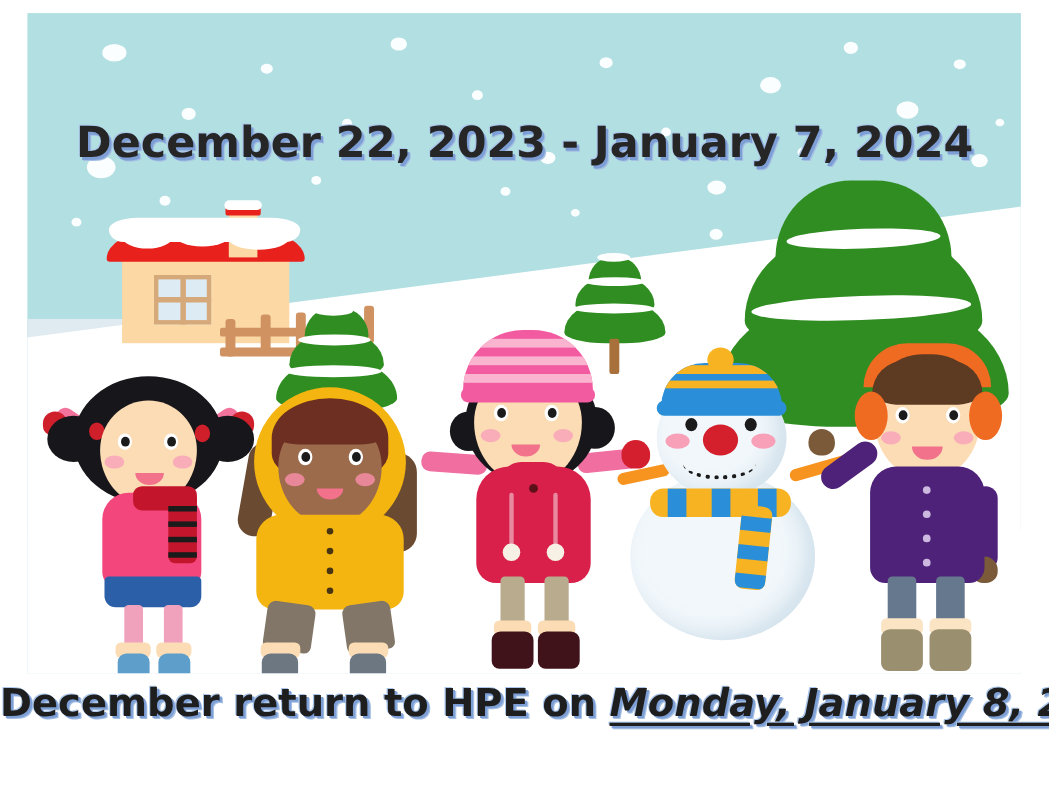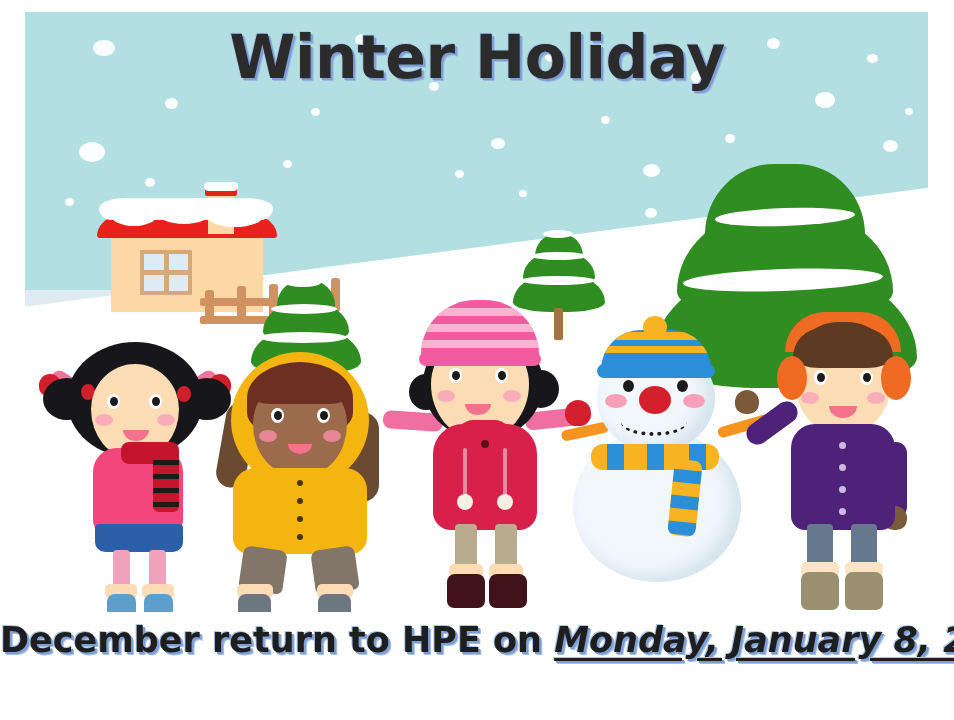--- a/index.html
+++ b/index.html
@@ -562,19 +562,19 @@
       <div style="position:absolute; left:782px; top:512px; width:26px; height:46px; background:#66788e; border-radius:4px;"></div>
       <div style="position:absolute; left:826px; top:512px; width:26px; height:46px; background:#66788e; border-radius:4px;"></div>
       <div class="bootcuff" style="left:776px; top:550px; width:38px; height:15px; background:#fbe4c3;"></div>
       <div class="bootcuff" style="left:820px; top:550px; width:38px; height:15px; background:#fbe4c3;"></div>
       <div class="boot" style="left:776px; top:560px; width:38px; height:38px; background:#9a8f6f;"></div>
       <div class="boot" style="left:820px; top:560px; width:38px; height:38px; background:#9a8f6f;"></div>
     </div>
 
   </div>
 
-  <div class="title">Winter Holiday</div>
+  <div class="subtitle">December 22, 2023 - January 7, 2024</div>
 
   <div class="footer">
     <span class="plain">December return to HPE on </span><span class="emph">Monday, January 8, 2024</span>
   </div>
 
 </div>
 
 </body></html>

